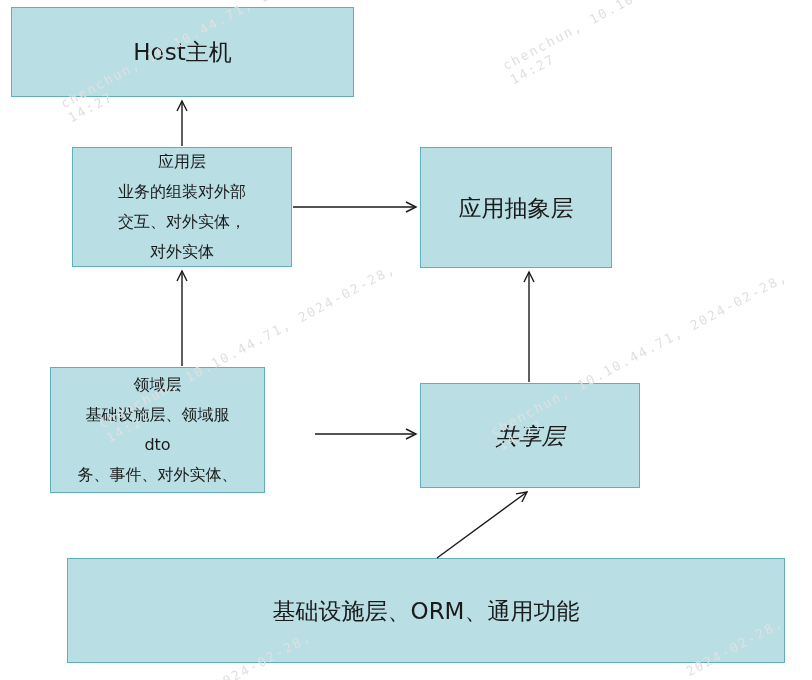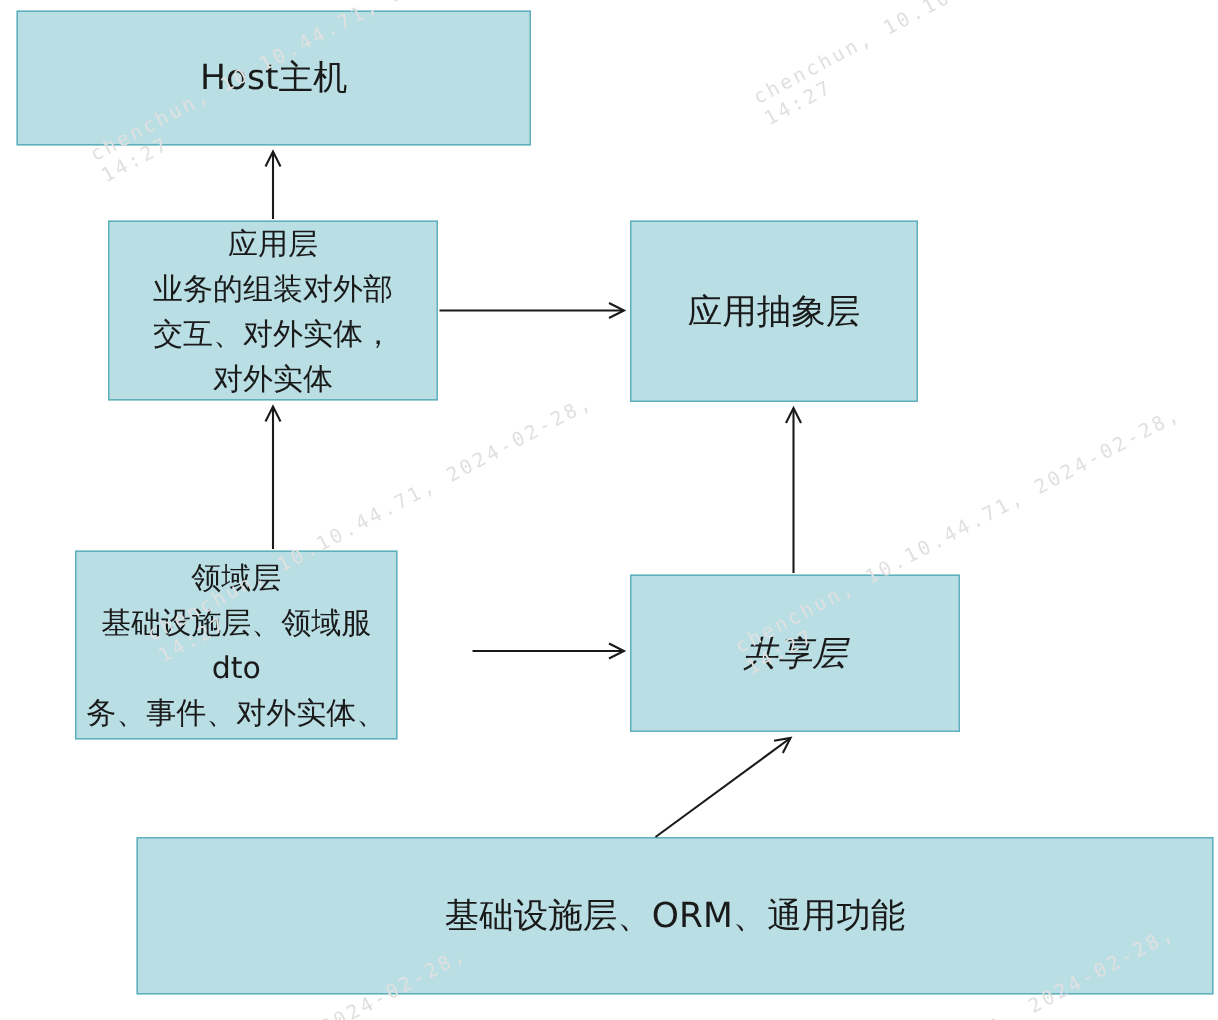--- a/index.html
+++ b/index.html
@@ -19,31 +19,31 @@
     display: flex;
     align-items: center;
     justify-content: center;
     text-align: center;
     color: #1a1a1a;
     z-index: 1;
   }
   .box .box-lines { width: 100%; }
   .box .line {
     display: block;
-    font-size: 20px;
+    font-size: 16px;
     line-height: 30px;
     white-space: nowrap;
   }
   .box.single .line { font-size: 23px; }
   #box-host        { left: 11px;  top: 7px;   width: 343px; height: 90px; }
   #box-application { left: 72px;  top: 147px; width: 220px; height: 120px; }
   #box-app-abstraction { left: 420px; top: 147px; width: 192px; height: 121px; }
   #box-domain      { left: 50px;  top: 367px; width: 215px; height: 126px; }
   #box-shared      { left: 420px; top: 383px; width: 220px; height: 105px; font-style: italic; }
-  #box-infrastructure { left: 91px; top: 558px; width: 718px; height: 105px; }
+  #box-infrastructure { left: 67px; top: 558px; width: 718px; height: 105px; }
 
   svg.arrows {
     position: absolute;
     left: 0; top: 0;
     z-index: 2;
     pointer-events: none;
   }
   svg.arrows line { stroke: #1a1a1a; stroke-width: 1.4; }
 
   .watermark {

